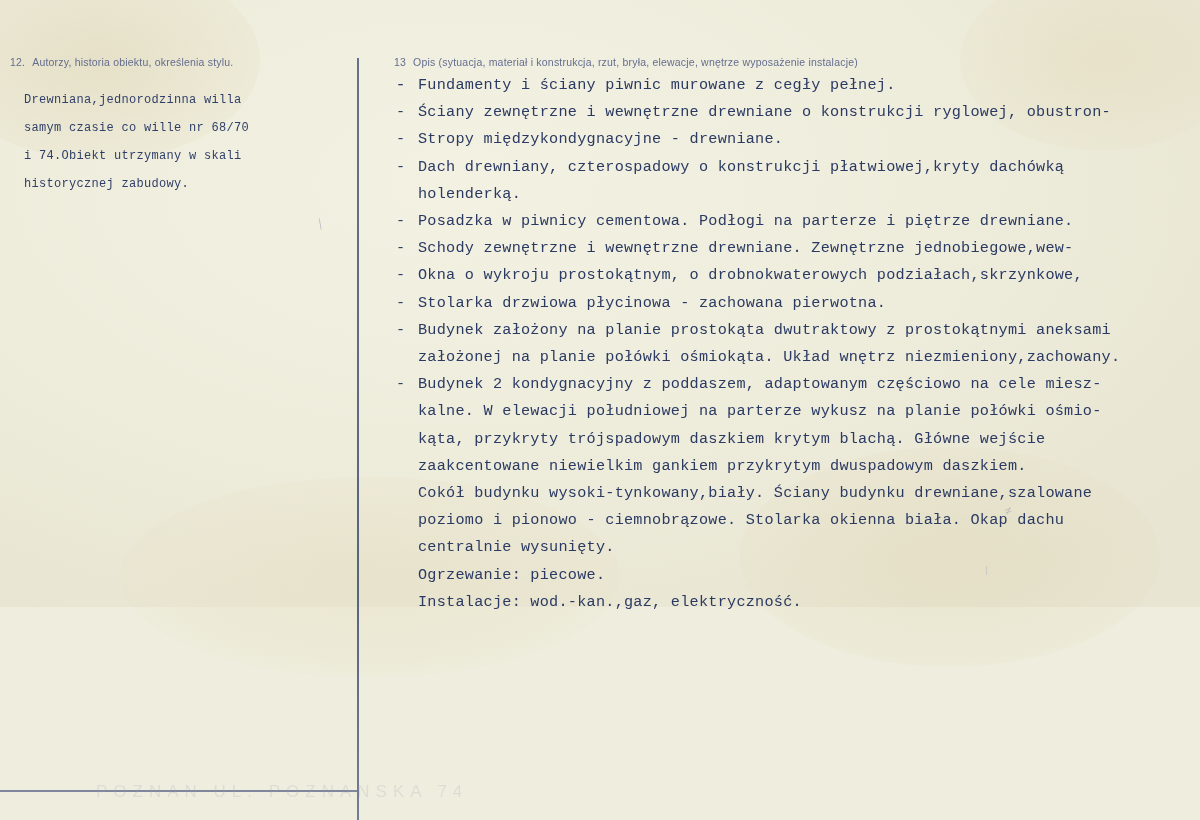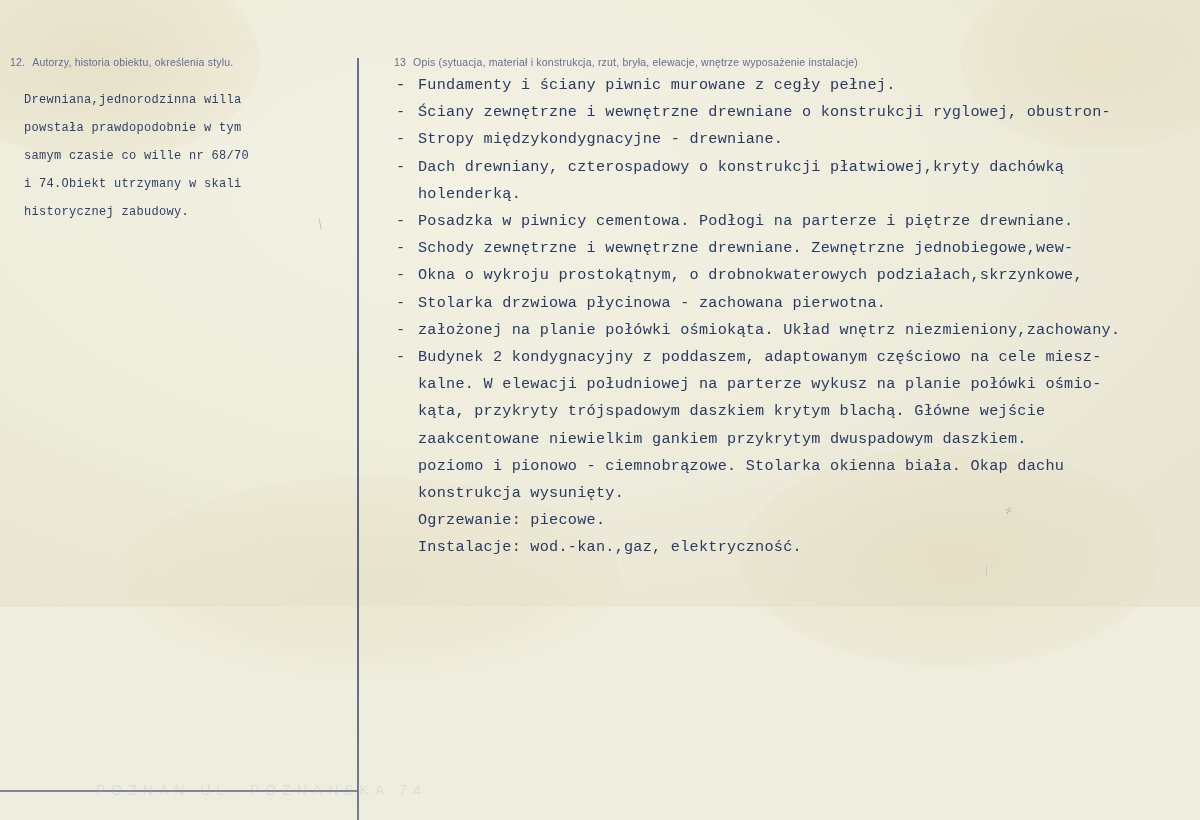--- a/index.html
+++ b/index.html
@@ -122,21 +122,21 @@
     opacity: .5;
     font-family: "Liberation Serif", serif;
   }
   #smudge-1 { left: 318px; top: 215px; font-size: 16px; transform: rotate(8deg); }
   #smudge-2 { right: 188px; bottom: 88px; font-size: 13px; transform: rotate(-14deg); opacity:.45; }
   #smudge-3 { right: 212px; bottom: 28px; font-size: 12px; opacity: .4; }
   #ghost-text {
     position: absolute;
     left: 96px;
     top: 782px;
-    font-size: 14px;
+    font-size: 17px;
     letter-spacing: 6px;
     color: #9aa0b6;
     opacity: .22;
     font-family: "Liberation Sans", sans-serif;
     white-space: nowrap;
   }
 </style>
 </head>
 <body>
 
@@ -149,21 +149,20 @@
 
   <div id="divider"></div>
   <div id="bottom-rule"></div>
 
   <div id="col-left">
     <div id="caption-left" class="field-caption">
       <span class="caption-num">12.</span><span>Autorzy, historia obiektu, określenia stylu.</span>
     </div>
     <div class="left-body">
       <div>Drewniana,jednorodzinna willa</div>
-      <div>powstała prawdopodobnie w tym</div>
       <div>samym czasie co wille nr 68/70</div>
       <div>i 74.Obiekt utrzymany w skali</div>
       <div>historycznej zabudowy.</div>
     </div>
   </div>
 
   <div id="col-right">
     <div id="caption-right" class="field-caption">
       <span class="caption-num">13</span><span>Opis (sytuacja, materiał i konstrukcja, rzut, bryła, elewacje, wnętrze  wyposażenie instalacje)</span>
     </div>
@@ -200,30 +199,32 @@
       <li>
         <span class="dash">-</span>
         <span class="ln">Okna o wykroju prostokątnym, o drobnokwaterowych podziałach,skrzynkowe,</span>
       </li>
       <li>
         <span class="dash">-</span>
         <span class="ln">Stolarka drzwiowa płycinowa - zachowana pierwotna.</span>
       </li>
       <li>
         <span class="dash">-</span>
+        <span class="ln">Budynek założony na planie prostokąta dwutraktowy z prostokątnymi aneksami</span>
         <span class="ln">założonej na planie połówki ośmiokąta. Układ wnętrz niezmieniony,zachowany.</span>
       </li>
       <li>
         <span class="dash">-</span>
         <span class="ln">Budynek 2 kondygnacyjny z poddaszem, adaptowanym częściowo na cele miesz-</span>
         <span class="ln">kalne. W elewacji południowej na parterze wykusz na planie połówki ośmio-</span>
         <span class="ln">kąta, przykryty trójspadowym daszkiem krytym blachą. Główne wejście</span>
         <span class="ln">zaakcentowane niewielkim gankiem przykrytym dwuspadowym daszkiem.</span>
+        <span class="ln">Cokół budynku wysoki-tynkowany,biały. Ściany budynku drewniane,szalowane</span>
         <span class="ln">poziomo i pionowo - ciemnobrązowe. Stolarka okienna biała. Okap dachu</span>
-        <span class="ln">konstrukcja wysunięty.</span>
+        <span class="ln">centralnie wysunięty.</span>
         <span class="ln">Ogrzewanie: piecowe.</span>
         <span class="ln">Instalacje: wod.-kan.,gaz, elektryczność.</span>
       </li>
     </ul>
   </div>
 
   <div class="smudge" id="smudge-1">\</div>
   <div class="smudge" id="smudge-2">≠</div>
   <div class="smudge" id="smudge-3">ǀ</div>
   <div id="ghost-text">POZNAN  UL. POZNANSKA  74</div>

